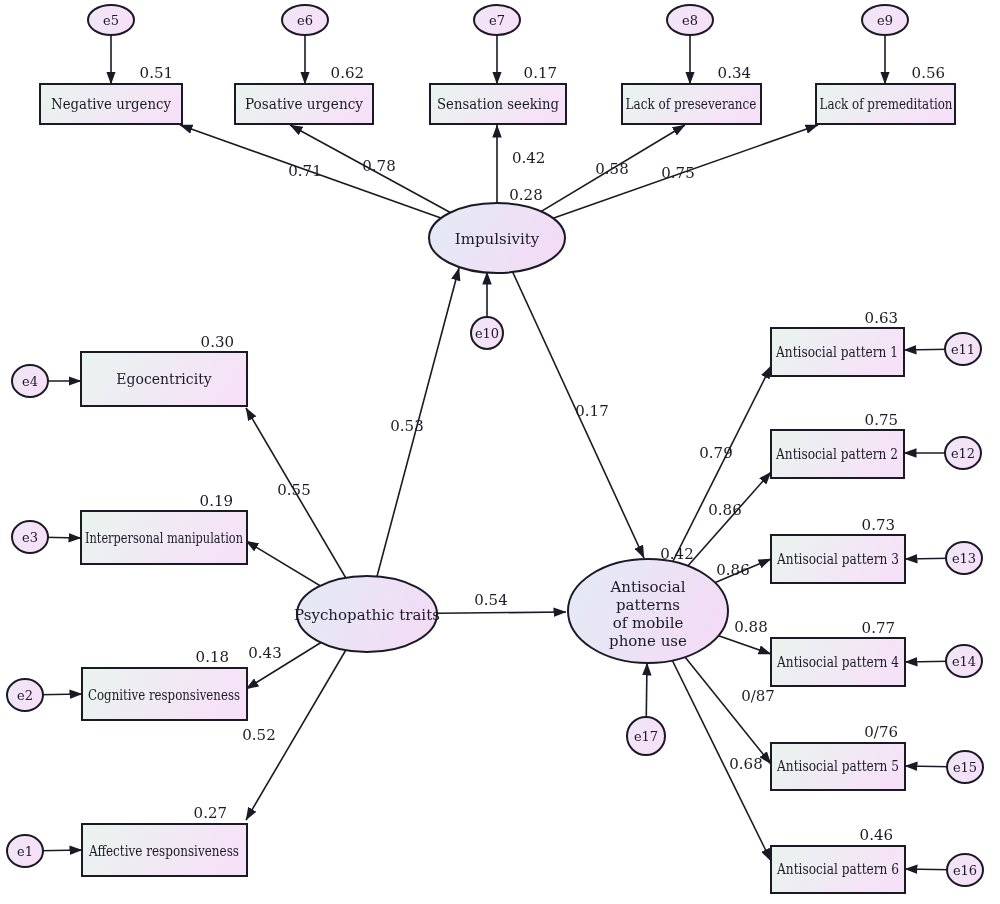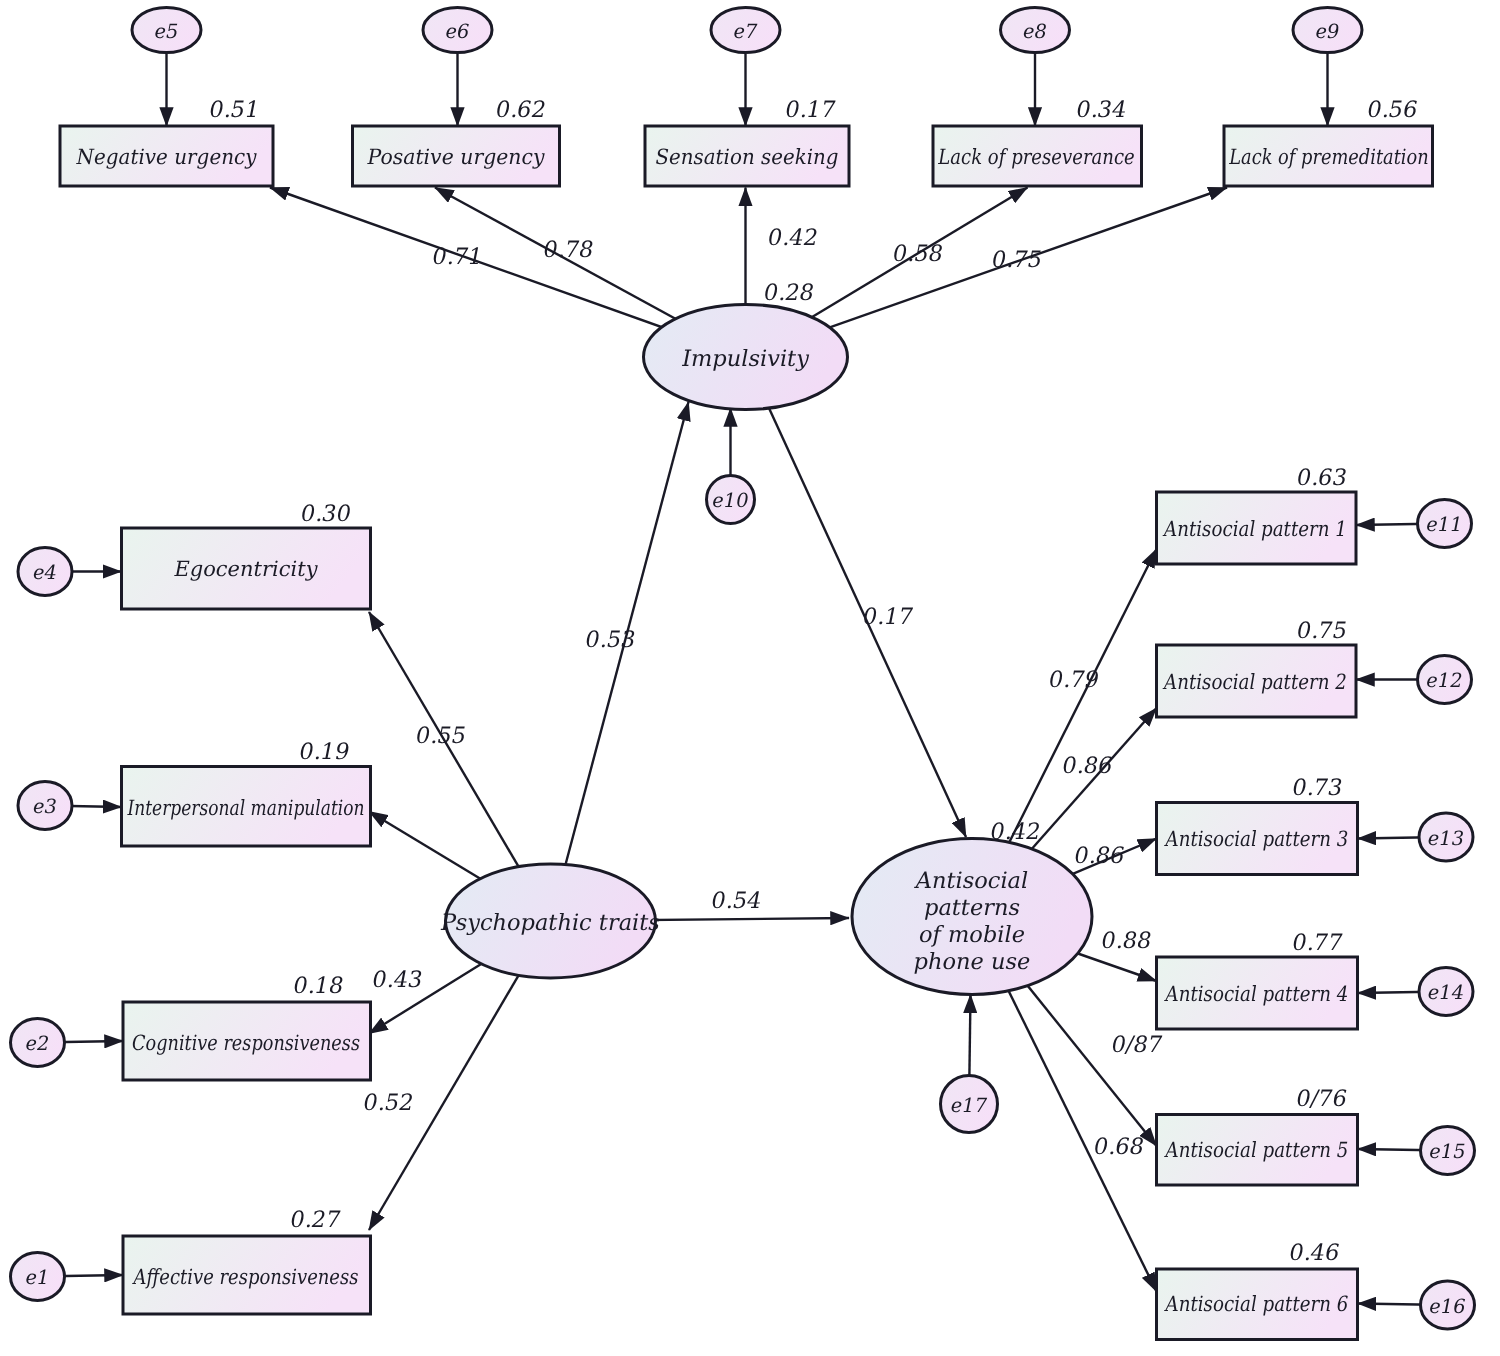--- a/index.html
+++ b/index.html
@@ -6,21 +6,20 @@
     margin: 0;
     padding: 0;
     background: #ffffff;
   }
   #stage {
     position: relative;
     width: 1000px;
     height: 904px;
     background: #ffffff;
     overflow: hidden;
-    font-style: italic;
   }
   svg { display: block; }
   .edge {
     stroke: #1a1a26;
     stroke-width: 1.6;
     fill: none;
   }
   .shape {
     stroke: #1a1a26;
     stroke-width: 2;

